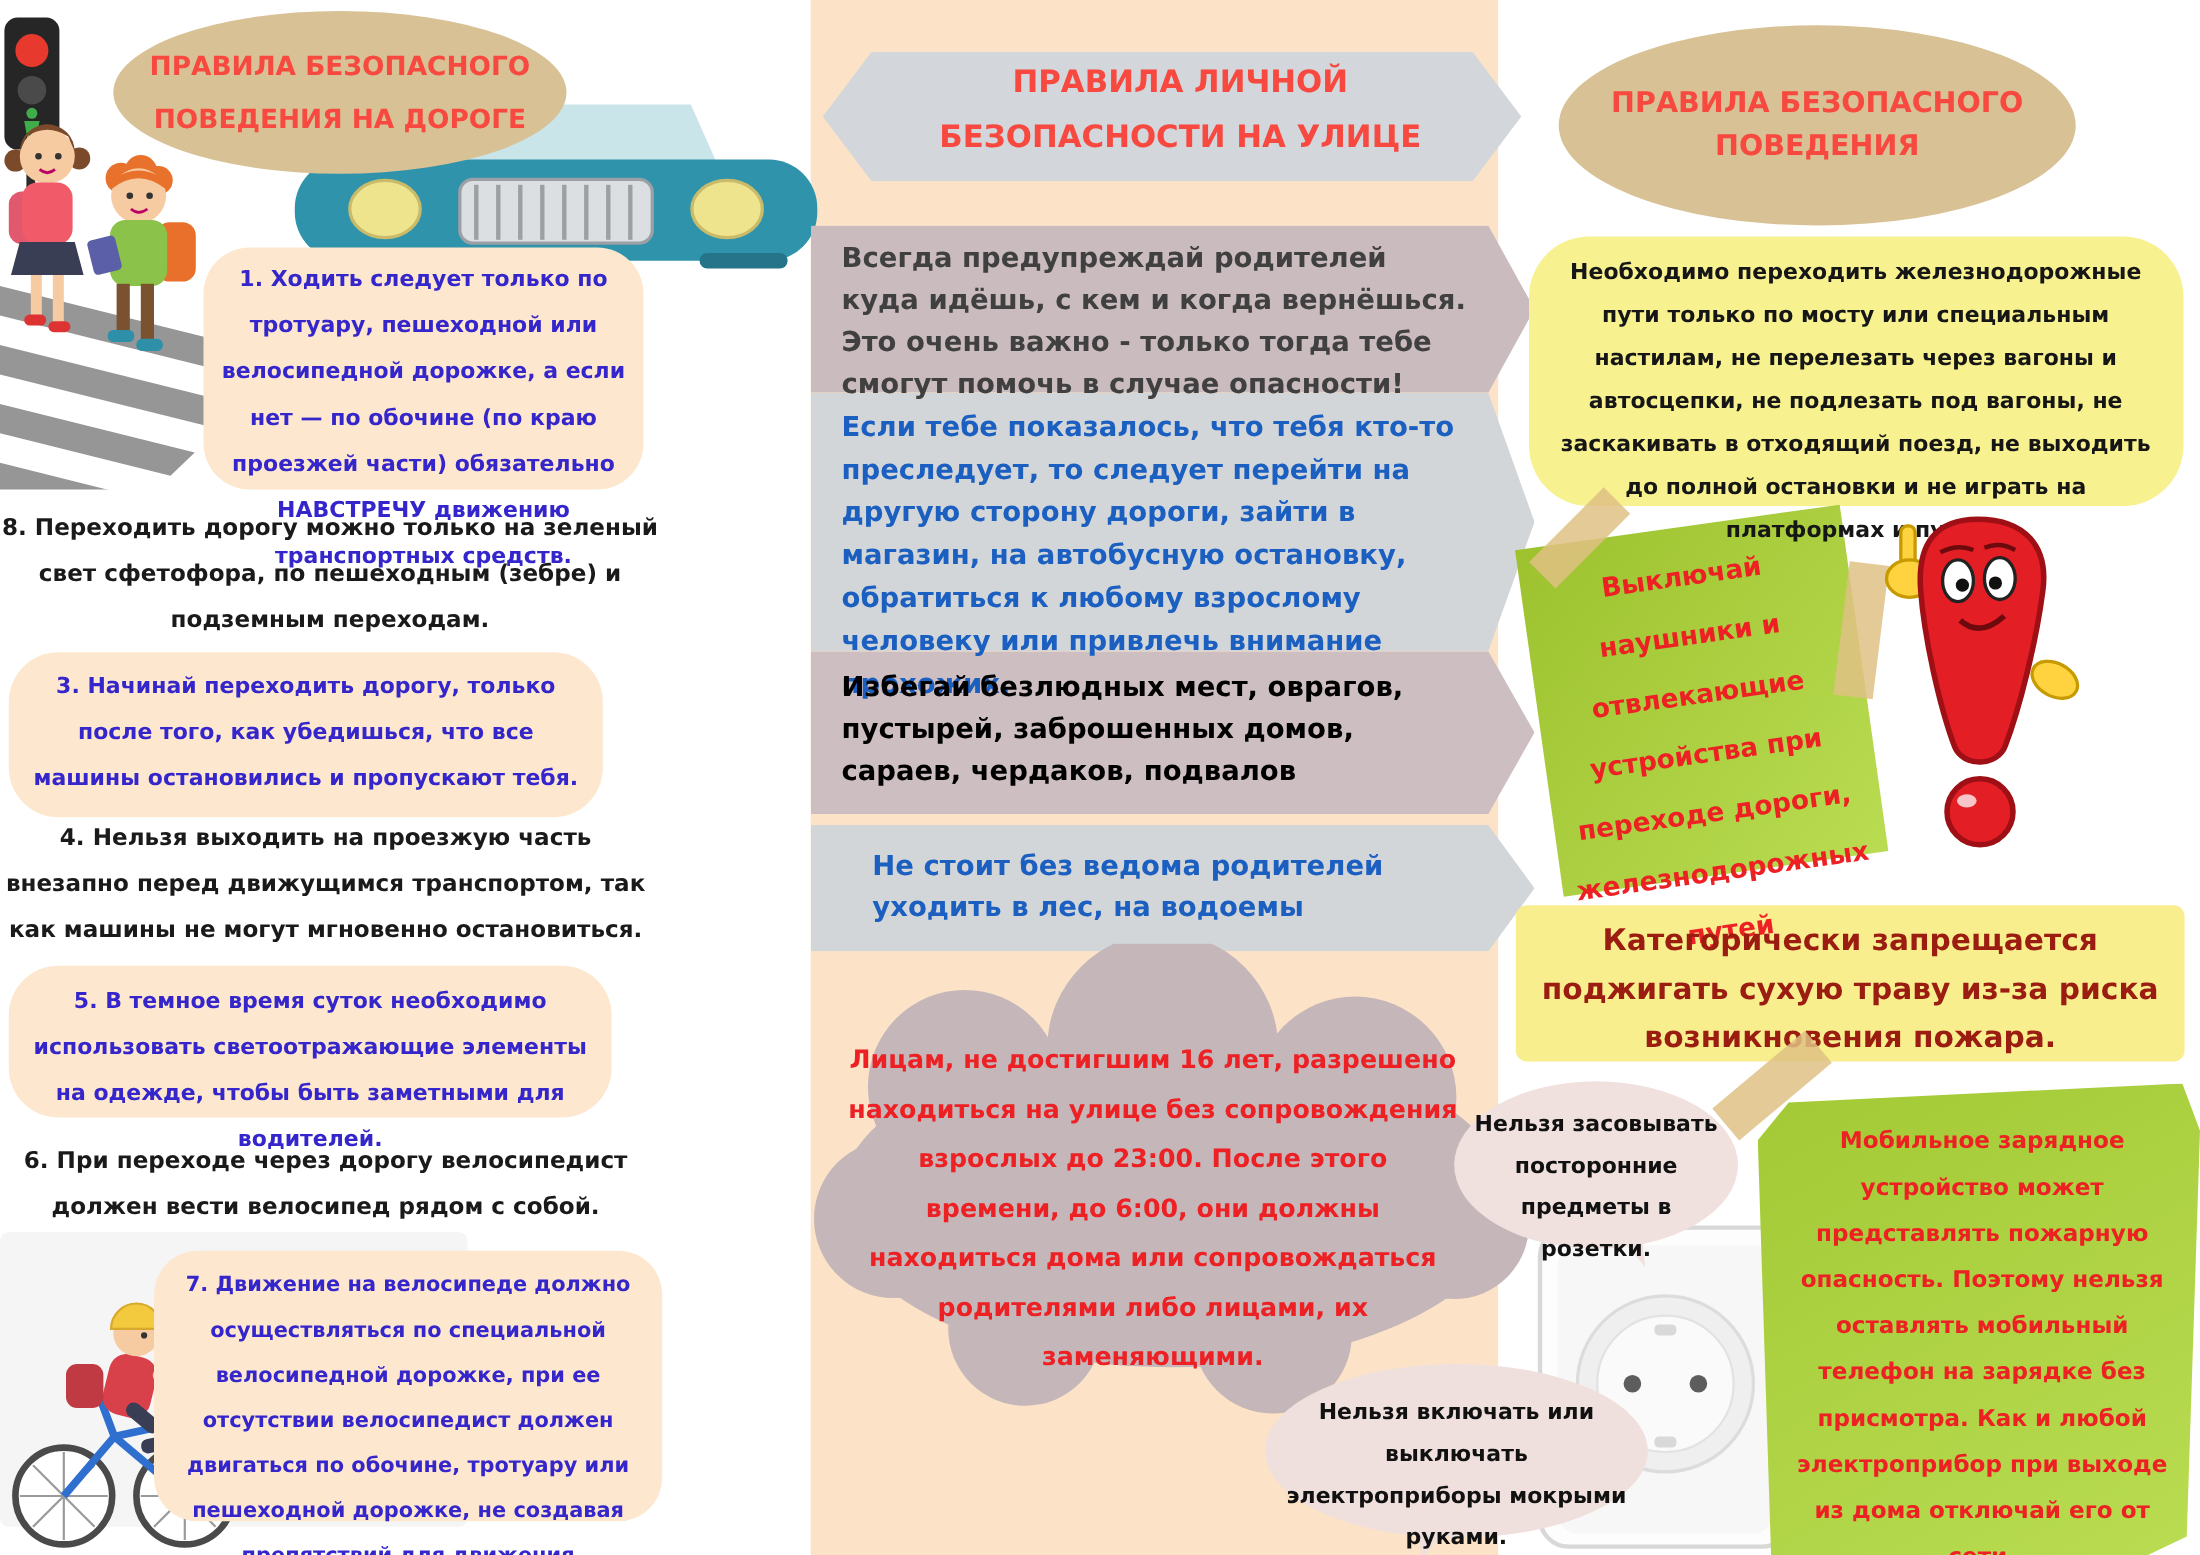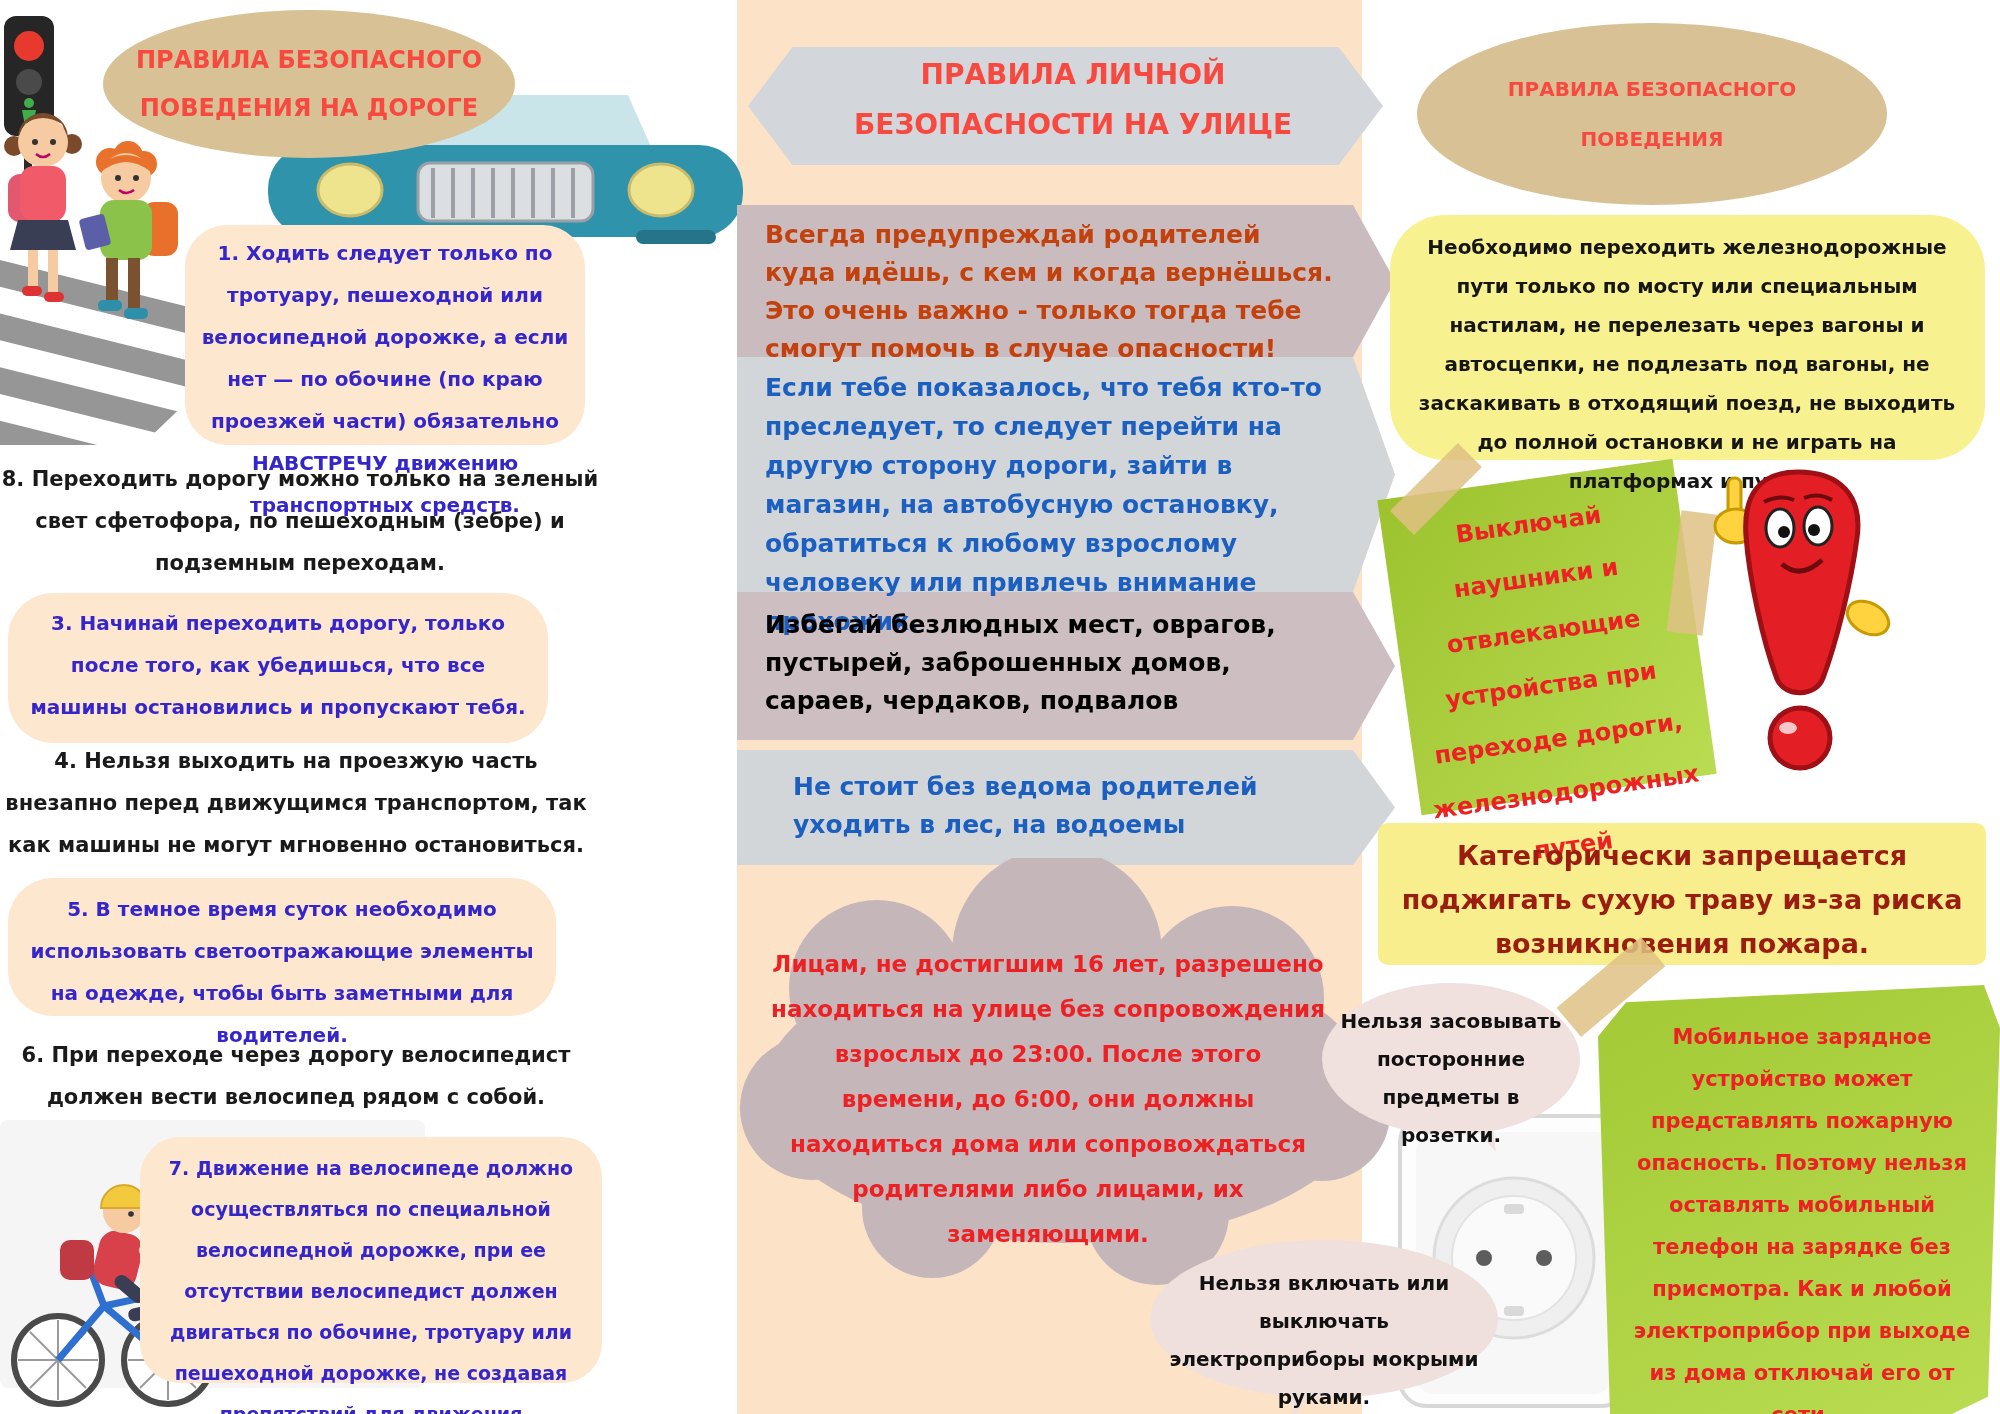--- a/index.html
+++ b/index.html
@@ -11,21 +11,21 @@
   .abs{position:absolute;}
   .txt{position:absolute;font-weight:bold;text-align:center;white-space:normal;}
   
   #middle-bg{left:737px;top:0;width:625px;height:1414px;background:#fce3c8;z-index:0;}
   
   .ellipse{background:#d8c295;border-radius:50%;z-index:3;display:flex;align-items:center;justify-content:center;}
   #left-title-ellipse{left:103px;top:10px;width:412px;height:148px;}
   #right-title-ellipse{left:1417px;top:23px;width:470px;height:182px;}
   .ellipse .e-txt{font-weight:bold;color:#f7493f;text-align:center;}
   #left-title-ellipse .e-txt{font-size:24px;line-height:48px;width:372px;}
-  #right-title-ellipse .e-txt{font-size:20px;line-height:50px;width:400px;}
+  #right-title-ellipse .e-txt{font-size:26px;line-height:39px;width:400px;}
   
   .peach{background:#fde7ce;z-index:4;}
   #rule1-box{left:185px;top:225px;width:400px;height:220px;border-radius:42px;}
   #rule3-box{left:8px;top:593px;width:540px;height:150px;border-radius:45px;}
   #rule5-box{left:8px;top:878px;width:548px;height:138px;border-radius:45px;}
   #rule7-box{left:140px;top:1137px;width:462px;height:246px;border-radius:40px;}
   .blue-rule{color:#3526cb;font-size:20px;line-height:42px;z-index:5;text-align:center;}
   .black-rule{color:#1a1a1a;font-size:21px;line-height:42px;z-index:2;}
   #rule1-text{left:196px;top:232px;width:378px;}
   #rule2-text{left:0px;top:458px;width:600px;}
@@ -39,21 +39,21 @@
   .banner{left:737px;width:658px;z-index:1;
     clip-path:polygon(0 0, calc(100% - 42px) 0, 100% 50%, calc(100% - 42px) 100%, 0 100%);}
   #banner-p1{top:205px;height:152px;background:#c9bbbe;}
   #banner-p2{top:357px;height:235px;background:#d3d6d9;}
   #banner-p3{top:592px;height:148px;background:#ccbec1;}
   #banner-p4{top:750px;height:115px;background:#d3d6d9;}
   #title-banner{left:748px;top:47px;width:635px;height:118px;background:#d3d6da;z-index:1;
     clip-path:polygon(0 50%, 7% 0, 93% 0, 100% 50%, 93% 100%, 7% 100%);}
   #middle-title{left:833px;top:50px;width:480px;color:#f7493f;font-size:28px;line-height:50px;z-index:2;}
   .mid-par{position:absolute;left:765px;width:572px;font-weight:bold;text-align:left;z-index:2;font-size:25px;}
-  #mid-p1{top:216px;color:#c2410c;line-height:38px;}
+  #mid-p1{top:216px;color:#404040;line-height:38px;}
   #mid-p2{top:368px;color:#1b5fc1;line-height:39px;}
   #mid-p3{top:606px;color:#000000;line-height:38px;}
   #mid-p4{top:768px;color:#1b5fc1;line-height:38px;margin-left:28px;}
   #cloud-text{left:770px;top:942px;width:556px;color:#ed2024;font-size:23px;line-height:45px;z-index:2;}
   
   #yellow-box1{left:1390px;top:215px;width:595px;height:245px;border-radius:55px;background:#f8f18f;z-index:1;}
   #railway-text{left:1412px;top:228px;width:550px;color:#161616;font-size:20px;line-height:39px;z-index:2;}
   #green-note1{left:1398px;top:478px;width:298px;height:318px;z-index:1;
     background:linear-gradient(135deg,#9dc22e,#b9dc52);transform:rotate(-8deg);}
   #headphones-text{left:1408px;top:496px;width:286px;color:#ed2024;font-size:24px;line-height:54px;

